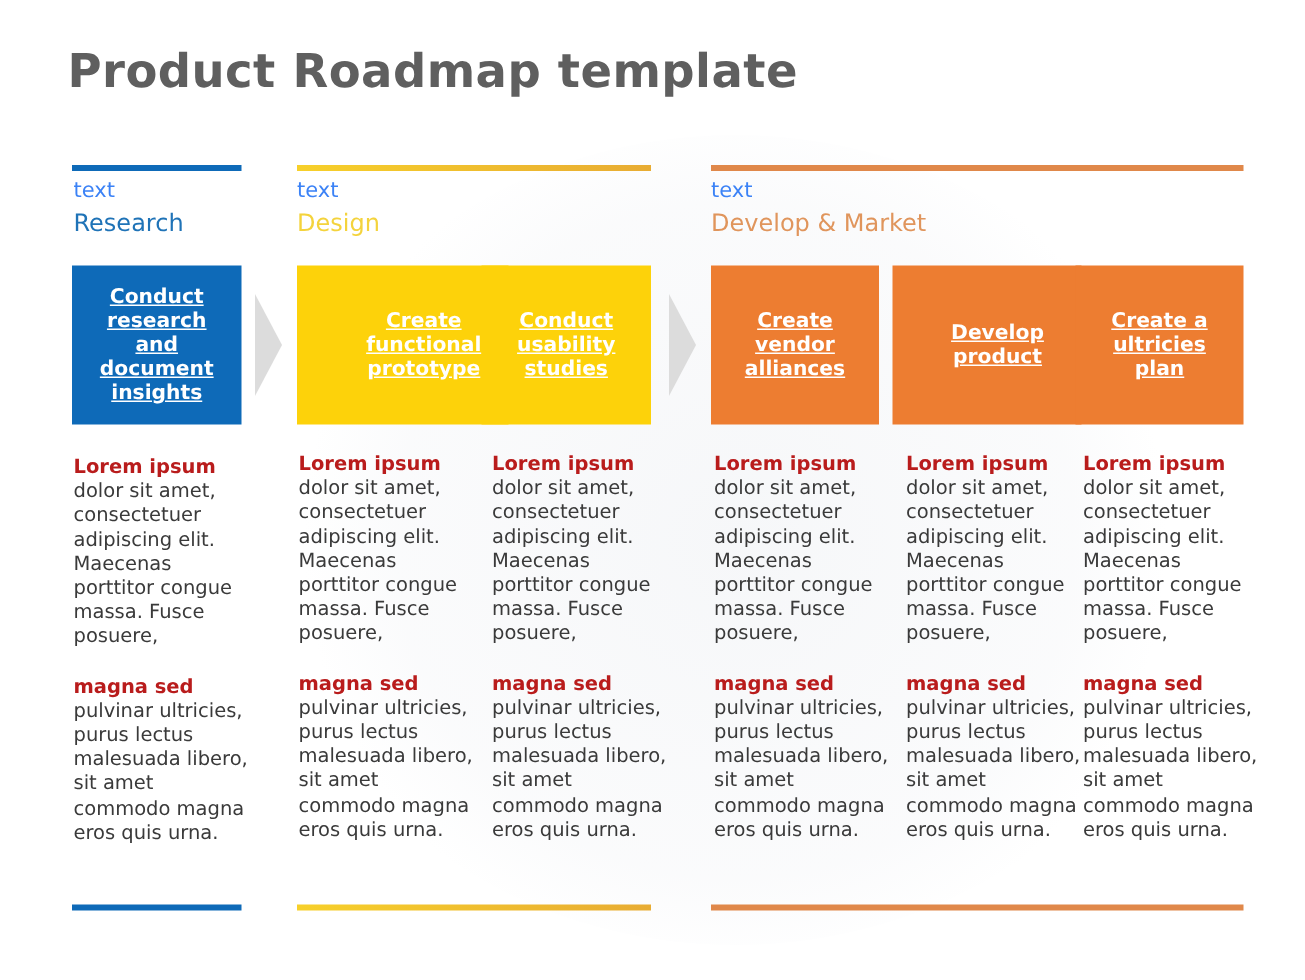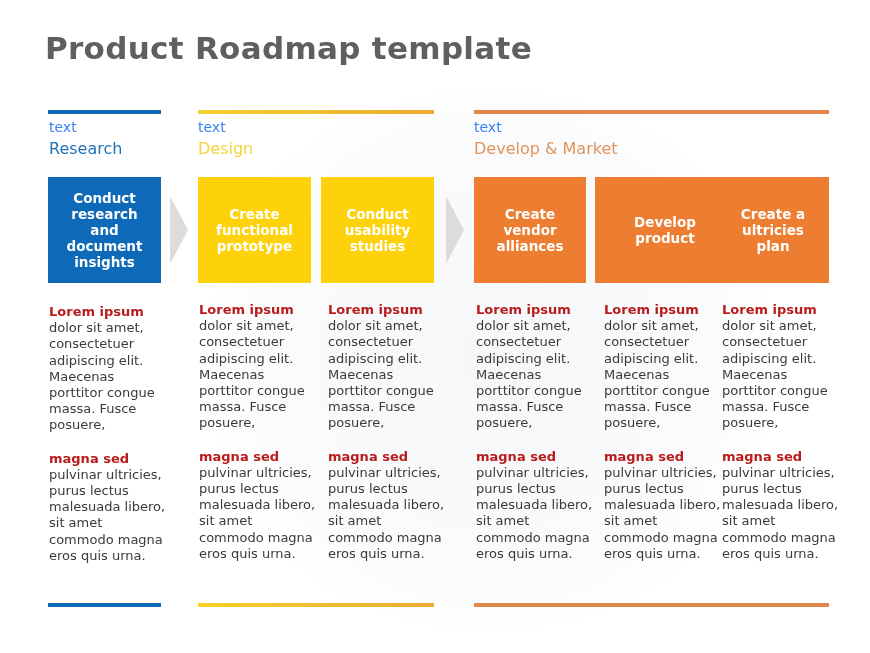--- a/index.html
+++ b/index.html
@@ -13,21 +13,21 @@
     }
     .watermark {
       position: absolute; left: 180px; top: 90px; width: 620px; height: 540px; border-radius: 50%;
       background: radial-gradient(circle, rgba(240,242,245,0.6) 0%, rgba(246,247,249,0.5) 55%, rgba(255,255,255,0) 70%);
     }
     .bar { position: absolute; height: 4px; }
     .phase-sub { position: absolute; font-size: 14px; color: #3b82f6; }
     .phase-name { position: absolute; font-size: 16px; }
     .box {
       position: absolute; top: 177px; height: 106px; display: flex; align-items: center; justify-content: center;
-      text-align: center; color: #fff; font-weight: bold; font-size: 13.5px; line-height: 16px;
+      text-align: center; color: #fff; font-weight: bold; font-size: 13.5px; line-height: 16px; text-decoration: underline;
     }
     .box span { display: block; padding: 0 14px; }
     .arrow {
       position: absolute; top: 196px; width: 0; height: 0;
       border-top: 34px solid transparent; border-bottom: 34px solid transparent; border-left: 18px solid #dcdcdc;
     }
     .col { position: absolute; top: 302px; font-size: 13px; line-height: 16.2px; color: #3a3a3a; }
     .col .h { font-weight: bold; color: #b91c1c; }
     .col .p { margin-bottom: 17px; }
     .col .p2 { margin-top: 0; }
@@ -48,21 +48,21 @@
 <div class="phase-name" style="left:198px; top:139px; color:#f4d33c;">Design</div>
 
 <div class="bar" style="left:474px; top:110px; width:355px; background:#e0884a;"></div>
 <div class="phase-sub" style="left:474px; top:119px;">text</div>
 <div class="phase-name" style="left:474px; top:139px; color:#e0955c;">Develop &amp; Market</div>
 
 <div class="box" style="left:48px; width:113px; background:#0e6ab8;">
   <span>Conduct research and document insights</span>
 </div>
 <div class="arrow" style="left:170px;"></div>
-<div class="box" style="left:198px; width:113px; background:#fdd20a;">
+<div class="box" style="left:198px; width:113px; background:#fdd20a;padding-left:28px;">
   <span>Create functional prototype</span>
 </div>
 <div class="box" style="left:321px; width:113px; background:#fdd20a;">
   <span>Conduct usability studies</span>
 </div>
 <div class="arrow" style="left:446px;"></div>
 <div class="box" style="left:474px; width:112px; background:#ed7d31;">
   <span>Create vendor alliances</span>
 </div>
 <div class="box" style="left:595px; width:112px; background:#ed7d31;padding-left:14px;">

